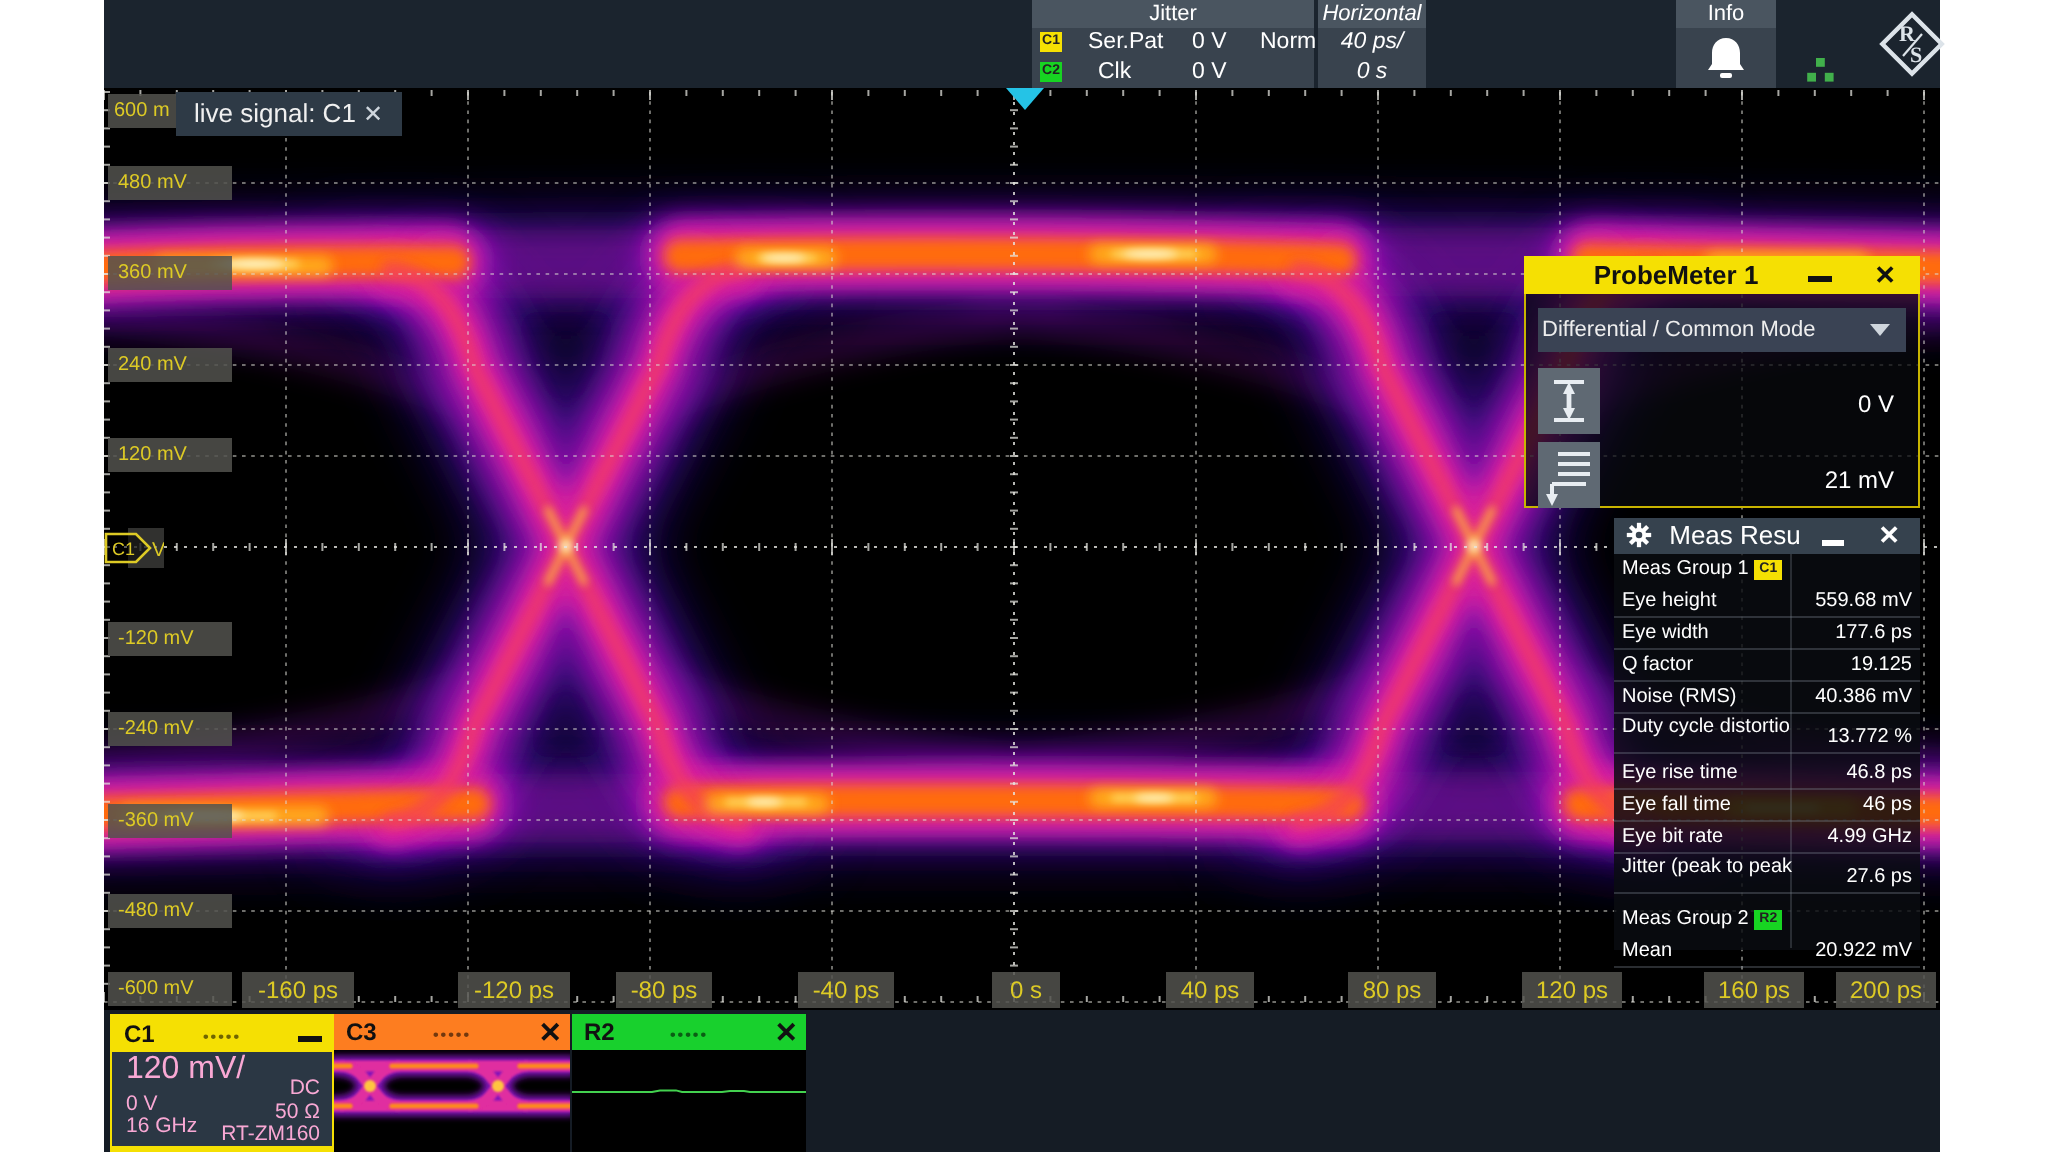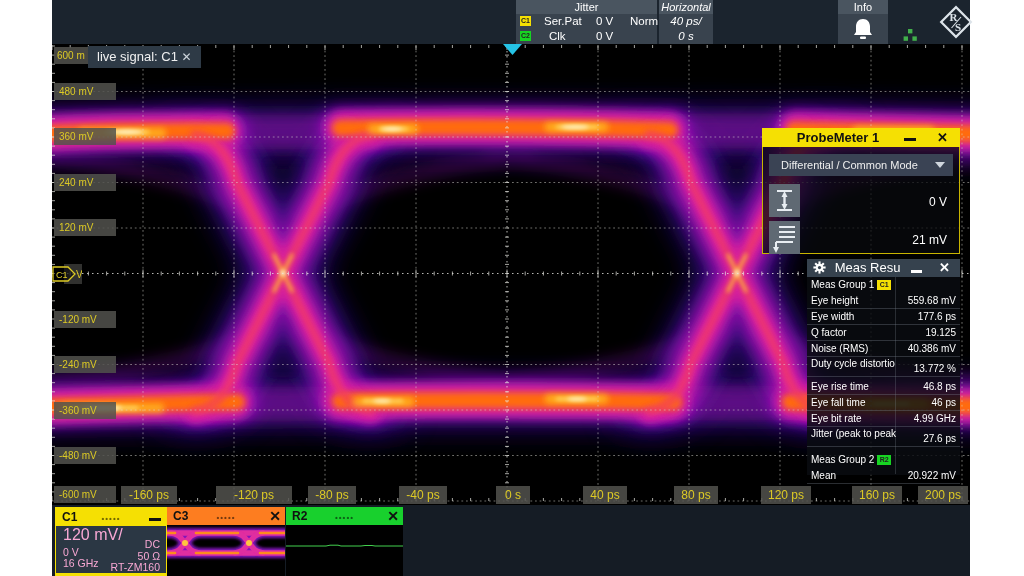--- a/index.html
+++ b/index.html
@@ -17,21 +17,21 @@
   .vlab { position:absolute; left:2px; width:62px; height:17px; background:rgba(82,82,78,0.85);
     color:#ddca25; font-size:10px; line-height:17px; padding-left:5px; }
   .tlab { position:absolute; top:486px; height:18px; background:rgba(82,82,78,0.85);
     color:#ddca25; font-size:12px; line-height:18px; text-align:center; }
   .win { position:absolute; }
   
   #pm { left:710px; top:128px; width:198px; height:126px; background:rgba(8,10,14,0.74); border:1px solid #c8b400; }
   #pm .tit { position:absolute; left:-1px; top:-1px; width:198px; height:19px; background:#f5e003; color:#111;
      font-size:13px; font-weight:bold; text-align:center; line-height:19px; padding-right:46px; }
   #pm .drop { position:absolute; left:6px; top:25px; width:184px; height:22px; background:#3a4354;
-     color:#eee; font-size:11px; line-height:22px; padding-left:12px; }
+     color:#eee; font-size:11px; line-height:22px; padding-left:2px; }
   .caret { position:absolute; width:0; height:0; border-left:5px solid transparent; border-right:5px solid transparent; border-top:6px solid #cfd6dd; }
   .pbtn { position:absolute; left:6px; width:31px; height:33px; background:#5f6973; }
   .pval { position:absolute; right:12px; color:#fff; font-size:12px; }
   
   #meas { left:755px; top:259px; width:153px; height:216px; background:rgba(9,12,17,0.84); font-size:10px; color:#fff; }
   #meas .tit { height:18px; background:#36424e; color:#fff; font-size:13px; line-height:18px; }
   .mrow { position:relative; height:16px; line-height:15px; border-bottom:1px solid rgba(120,130,140,0.35);
     padding-left:4px; white-space:nowrap; overflow:hidden; }
   .mrow .v { position:absolute; right:4px; top:0; line-height:inherit; }
   .tall { height:20px; }
@@ -544,21 +544,21 @@
   <div class="vlab" style="top:83px;">480 mV</div>
   <div class="vlab" style="top:128px;">360 mV</div>
   <div class="vlab" style="top:174px;">240 mV</div>
   <div class="vlab" style="top:219px;">120 mV</div>
   <div class="vlab" style="top:311px;">-120 mV</div>
   <div class="vlab" style="top:356px;">-240 mV</div>
   <div class="vlab" style="top:402px;">-360 mV</div>
   <div class="vlab" style="top:447px;">-480 mV</div>
   <div class="vlab" style="top:486px;">-600 mV</div>
   <div class="tlab" style="left:69px; width:56px;">-160 ps</div>
-  <div class="tlab" style="left:164px; width:76px;">-120 ps</div>
+  <div class="tlab" style="left:177px; width:56px;">-120 ps</div>
   <div class="tlab" style="left:256px; width:48px;">-80 ps</div>
   <div class="tlab" style="left:347px; width:48px;">-40 ps</div>
   <div class="tlab" style="left:444px; width:34px;">0 s</div>
   <div class="tlab" style="left:531px; width:44px;">40 ps</div>
   <div class="tlab" style="left:622px; width:44px;">80 ps</div>
   <div class="tlab" style="left:709px; width:50px;">120 ps</div>
   <div class="tlab" style="left:800px; width:50px;">160 ps</div>
   <div class="tlab" style="left:866px; width:50px;">200 ps</div>
 
   <div style="position:absolute; left:36px; top:46px; width:113px; height:22px; background:#2e3a46; color:#f0f0f0; font-size:13px; line-height:22px; padding-left:9px;">live signal: C1 <span style="font-size:12px; color:#cfd6dd;">✕</span></div>

